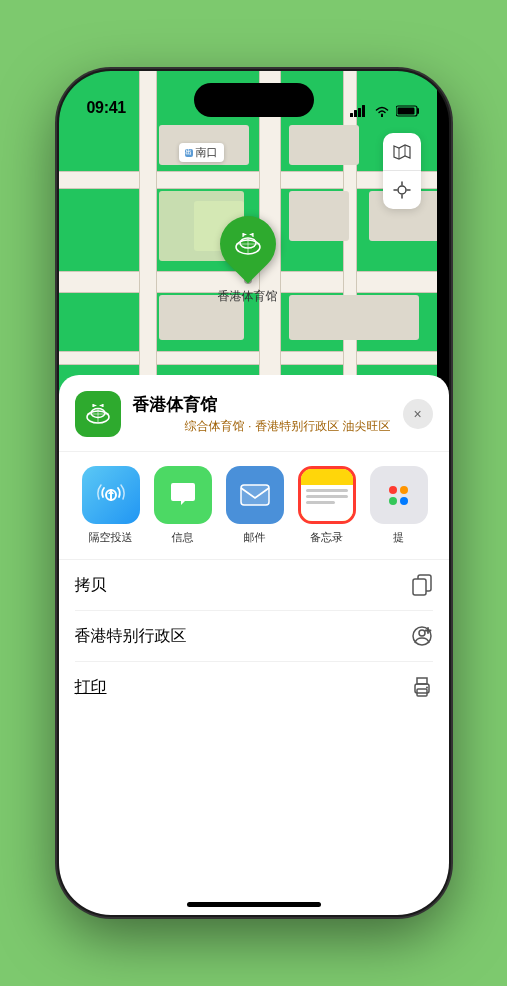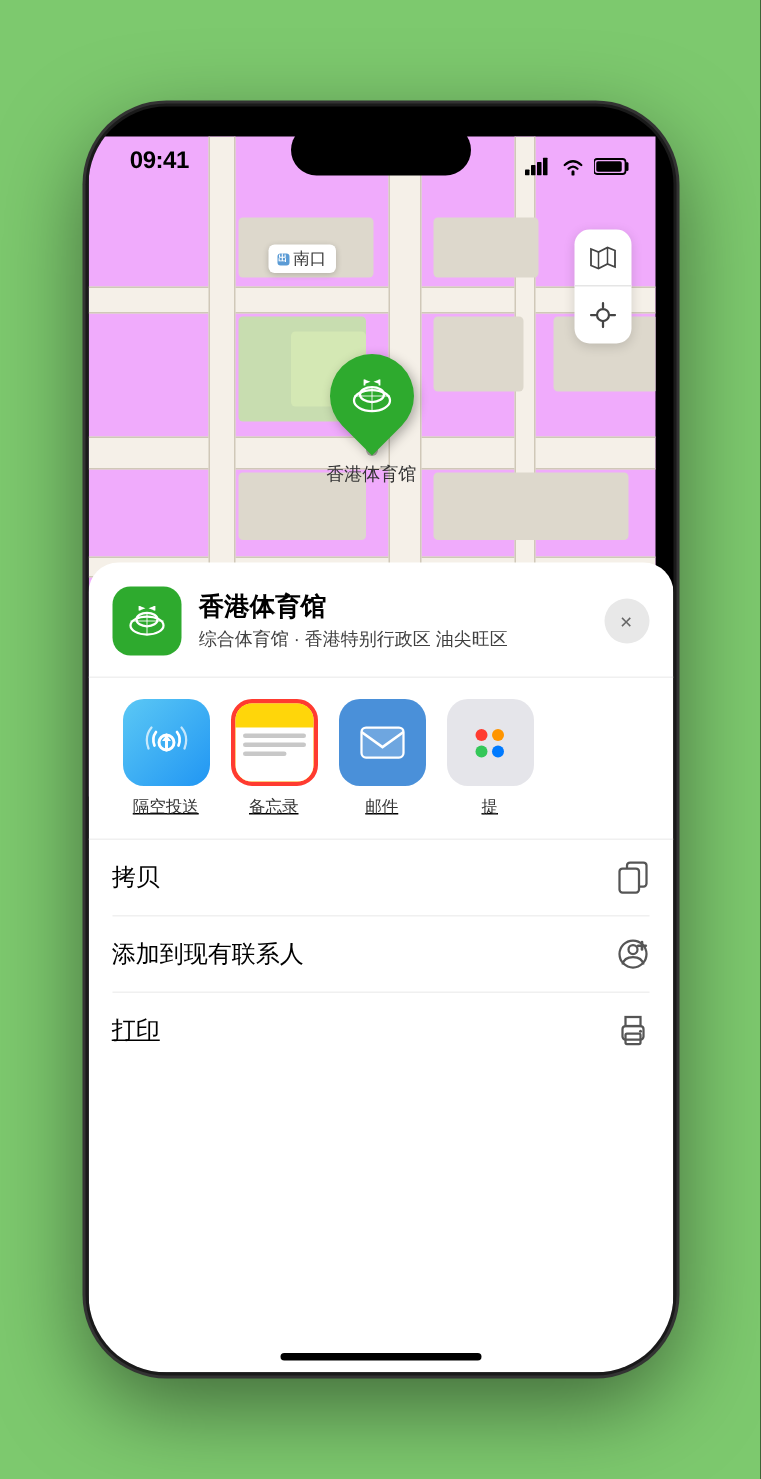--- a/index.html
+++ b/index.html
@@ -65,23 +65,22 @@
       gap: 6px;
       font-size: 13px;
     }
     
     .map-area {
       position: absolute;
       top: 0;
       left: 0;
       right: 12px;
       height: 440px;
-      background: #f0abfc;
+      background: #22c55e;
       overflow: hidden;
-      margin-top: 20px;
     }
     
     .map-road-h {
       position: absolute;
       height: 18px;
       background: #f5f0e8;
       border-top: 1px solid #d0c8b8;
       border-bottom: 1px solid #d0c8b8;
     }
     .map-road-v {
@@ -226,43 +225,43 @@
     .sheet-venue-info {
       flex: 1;
     }
     .sheet-venue-name {
       font-size: 17px;
       font-weight: 600;
       color: #000;
     }
     .sheet-venue-subtitle {
       font-size: 12px;
-      color: #404040;
+      color: #a16207;
       margin-top: 2px;
+      text-align: right;
     }
     .sheet-close-btn {
       width: 30px;
       height: 30px;
       background: #e8e8e8;
       border-radius: 50%;
       display: flex;
       align-items: center;
       justify-content: center;
       font-size: 14px;
       color: #666;
       cursor: pointer;
     }
     
     .share-actions {
       display: flex;
       padding: 14px 16px;
       gap: 0;
       overflow-x: auto;
       border-bottom: 1px solid #f0f0f0;
-      text-decoration: underline;
     }
     .share-action-item {
       display: flex;
       flex-direction: column;
       align-items: center;
       gap: 6px;
       min-width: 72px;
     }
     .share-action-icon {
       width: 58px;
@@ -496,44 +495,52 @@
               <path d="M22 8 Q25 12 23 17" stroke="white" stroke-width="1.8" fill="none" stroke-linecap="round"></path>
               <path d="M5 5 Q0 11 3 19" stroke="white" stroke-width="1.5" fill="none" stroke-linecap="round" opacity="0.7"></path>
               <path d="M25 5 Q30 11 27 19" stroke="white" stroke-width="1.5" fill="none" stroke-linecap="round" opacity="0.7"></path>
               <line x1="15" y1="10" x2="15" y2="20" stroke="white" stroke-width="2" stroke-linecap="round"></line>
               <polygon points="15,10 12,14 18,14" fill="white"></polygon>
             </svg>
           </div>
           <span class="share-action-label">隔空投送</span>
         </div>
 
+        <div class="share-action-item">
+          <div class="share-action-icon messages">
+            <svg width="32" height="32" viewBox="0 0 32 32">
+              <path d="M4 6 Q4 4 6 4 L26 4 Q28 4 28 6 L28 20 Q28 22 26 22 L18 22 L14 26 L14 22 L6 22 Q4 22 4 20 Z" fill="white"></path>
+            </svg>
+          </div>
+          <span class="share-action-label">信息</span>
+        </div>
+
+        <div class="share-action-item">
+          <div class="share-action-icon mail">
+            <svg width="32" height="28" viewBox="0 0 32 28">
+              <rect x="2" y="4" width="28" height="20" rx="3" fill="white" opacity="0.2"></rect>
+              <rect x="2" y="4" width="28" height="20" rx="3" fill="none" stroke="white" stroke-width="1.5"></rect>
+              <path d="M2 7 L16 17 L30 7" stroke="white" stroke-width="1.8" fill="none"></path>
+            </svg>
+          </div>
+          <span class="share-action-label">邮件</span>
+        </div>
 
         <div class="share-action-item">
           <div class="share-action-icon notes" style="background:transparent;padding:0;">
             <div class="notes-icon-content">
               <div class="notes-top-bar"></div>
               <div class="notes-lines">
                 <div class="notes-line"></div>
                 <div class="notes-line"></div>
                 <div class="notes-line" style="width:70%;"></div>
               </div>
             </div>
           </div>
           <span class="share-action-label">备忘录</span>
-        </div>
-
-        <div class="share-action-item">
-          <div class="share-action-icon mail">
-            <svg width="32" height="28" viewBox="0 0 32 28">
-              <rect x="2" y="4" width="28" height="20" rx="3" fill="white" opacity="0.2"></rect>
-              <rect x="2" y="4" width="28" height="20" rx="3" fill="none" stroke="white" stroke-width="1.5"></rect>
-              <path d="M2 7 L16 17 L30 7" stroke="white" stroke-width="1.8" fill="none"></path>
-            </svg>
-          </div>
-          <span class="share-action-label">邮件</span>
         </div>
 
         <div class="share-action-item">
           <div class="share-action-icon more">
             <div class="more-dots">
               <div class="more-dot-row">
                 <div class="more-dot" style="background:#ff3b30;"></div>
                 <div class="more-dot" style="background:#ff9500;"></div>
               </div>
               <div class="more-dot-row">
@@ -553,21 +560,21 @@
           <span class="action-item-icon">
             <svg width="22" height="22" viewBox="0 0 22 22">
               <rect x="7" y="1" width="13" height="16" rx="2" fill="none" stroke="#555" stroke-width="1.5"></rect>
               <rect x="2" y="5" width="13" height="16" rx="2" fill="white" stroke="#555" stroke-width="1.5"></rect>
             </svg>
           </span>
         </div>
 
 
         <div class="action-item">
-          <span class="action-item-label">添加到现有联系人</span>
+          <span class="action-item-label">香港特别行政区</span>
           <span class="action-item-icon">
             <svg width="22" height="22" viewBox="0 0 22 22">
               <circle cx="11" cy="11" r="9" fill="none" stroke="#555" stroke-width="1.5"></circle>
               <circle cx="11" cy="8" r="3" fill="none" stroke="#555" stroke-width="1.5"></circle>
               <path d="M4 18 Q5 13 11 13 Q17 13 18 18" stroke="#555" stroke-width="1.5" fill="none"></path>
               <line x1="17" y1="3" x2="17" y2="8" stroke="#555" stroke-width="1.8" stroke-linecap="round"></line>
               <line x1="14.5" y1="5.5" x2="19.5" y2="5.5" stroke="#555" stroke-width="1.8" stroke-linecap="round"></line>
             </svg>
           </span>
         </div>

